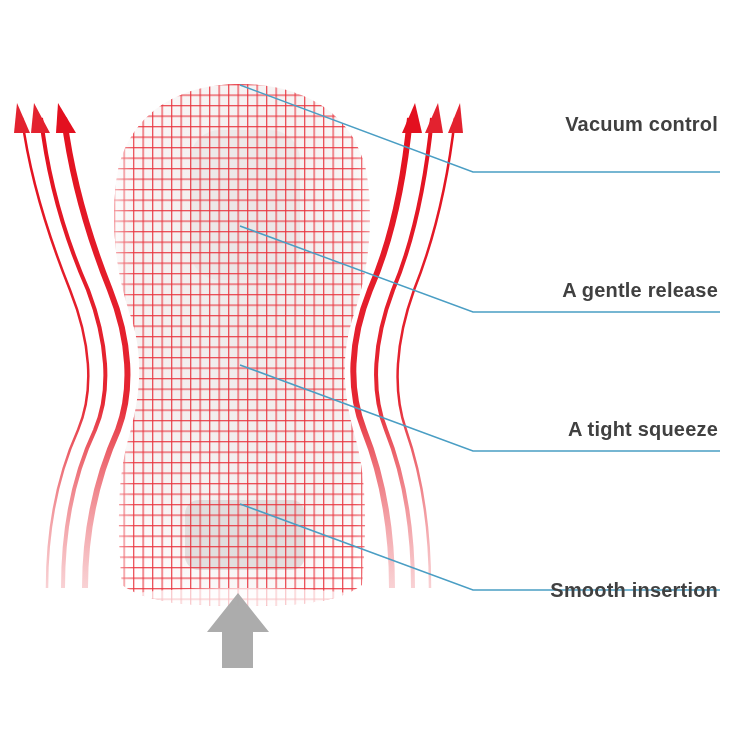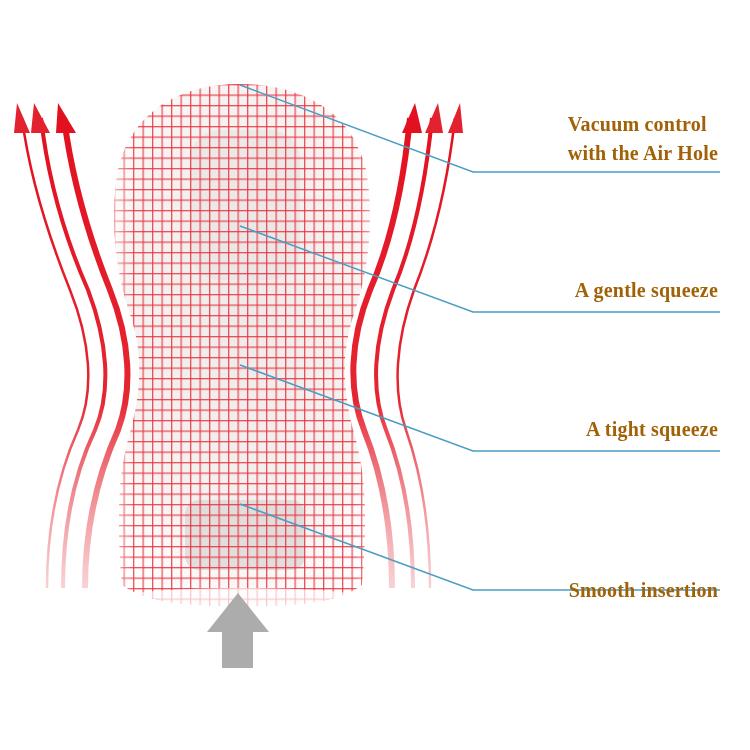--- a/index.html
+++ b/index.html
@@ -1,21 +1,21 @@
 <!DOCTYPE html>
 <html><head>
 <meta charset="utf-8">
 <style>
   html, body { margin: 0; padding: 0; background: #ffffff; }
   body { width: 750px; height: 750px; position: relative; overflow: hidden; font-family: "DejaVu Sans", sans-serif; }
   #diagram { position: absolute; left: 0; top: 0; width: 750px; height: 750px; }
   .label {
-    position: absolute; right: 32px; text-align: left;
-    font-family: Liberation Serif, serif; font-weight: bold;
-    font-size: 20px; line-height: 29px; color: #a16207; letter-spacing: 0.2px;
+    position: absolute; right: 32px; text-align: right;
+    font-family: Liberation Sans, sans-serif; font-weight: bold;
+    font-size: 20px; line-height: 29px; color: #404040; letter-spacing: 0.2px;
     white-space: nowrap;
   }
   #label-0 { top: 110px; }
   #label-1 { top: 276px; }
   #label-2 { top: 415px; }
   #label-3 { top: 576px; }
 </style>
 </head>
 <body>
 
@@ -83,23 +83,22 @@
   <g stroke="#4a9ec4" stroke-width="1.5" fill="none">
     <polyline points="240,85 473,172 720,172"></polyline>
     <polyline points="240,226 473,312 720,312"></polyline>
     <polyline points="240,365 473,451 720,451"></polyline>
     <polyline points="240,504 473,590 720,590"></polyline>
   </g>
 </svg>
 
 <div class="label" id="label-0">
   <div>Vacuum control</div>
-  <div>with the Air Hole</div>
 </div>
 <div class="label" id="label-1">
-  <div>A gentle squeeze</div>
+  <div>A gentle release</div>
 </div>
 <div class="label" id="label-2">
   <div>A tight squeeze</div>
 </div>
 <div class="label" id="label-3">
   <div>Smooth insertion</div>
 </div>
 
 </body></html>

